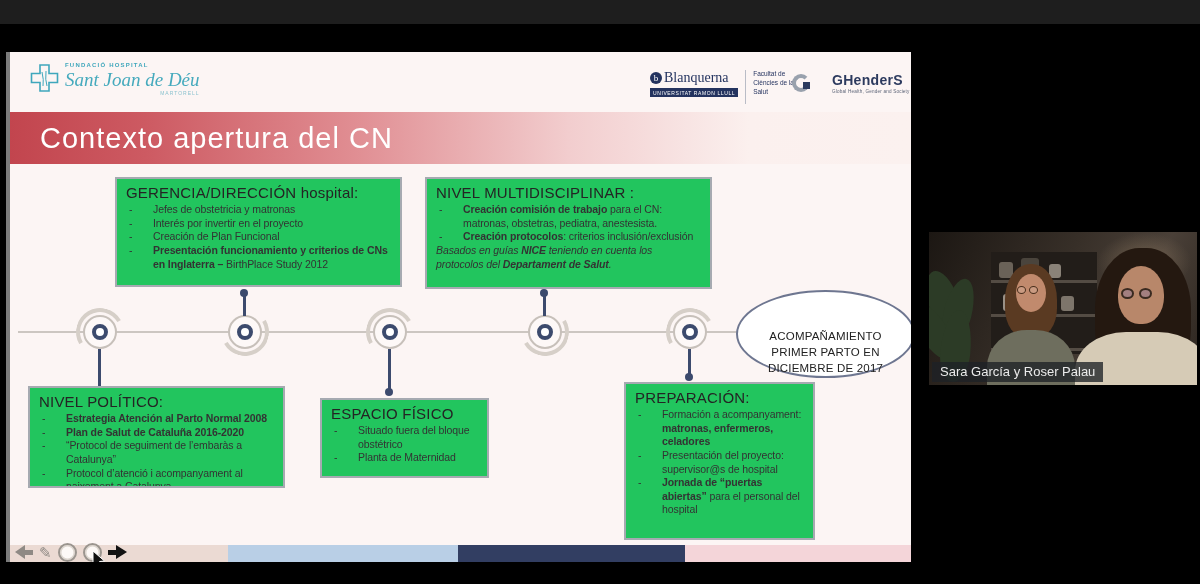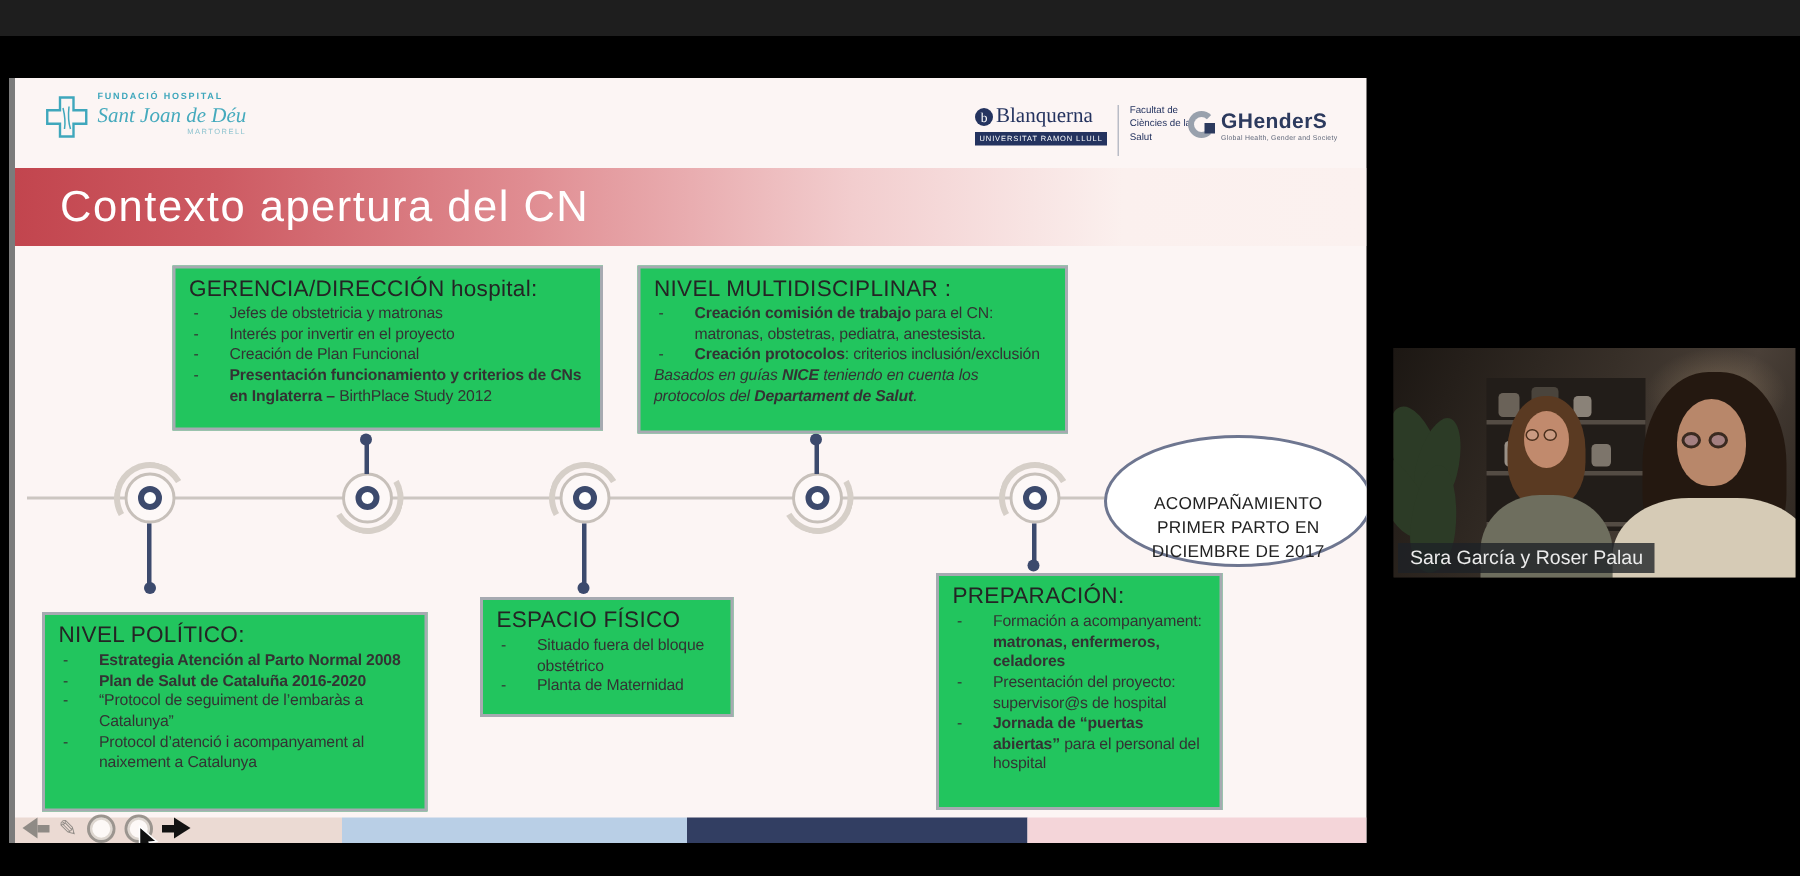--- a/index.html
+++ b/index.html
@@ -8,34 +8,34 @@
   .topbar{position:absolute;top:0;left:0;right:0;height:24px;background:#1e1e1e;}
   .slide-edge{position:absolute;left:6px;top:52px;width:4px;height:510px;background:#7b7b7b;}
 
   
   .share{position:absolute;left:10px;top:52px;width:901px;height:510px;background:#fcf5f4;overflow:hidden;}
 
   
   .hosp{position:absolute;left:20px;top:10px;display:flex;gap:5px;align-items:flex-start;}
   .hosp .htxt{display:flex;flex-direction:column;line-height:1.1;}
   .hosp .l1{font-size:6px;letter-spacing:1.2px;color:#3fa7bc;font-weight:bold;}
-  .hosp .scr{font-family:"Liberation Serif",serif;font-style:italic;font-size:14px;color:#45aabd;margin-top:1px;}
+  .hosp .scr{font-family:"Liberation Serif",serif;font-style:italic;font-size:19px;color:#45aabd;margin-top:1px;}
   .hosp .l3{font-size:5px;letter-spacing:1px;color:#8cc3cf;text-align:right;margin-top:1px;}
 
   .blanq{position:absolute;left:640px;top:18px;display:flex;align-items:flex-start;gap:7px;}
   .blanq .wordmark{display:flex;flex-direction:column;}
   .blanq .bn{font-family:"Liberation Serif",serif;font-size:14px;color:#24335f;display:flex;align-items:center;}
   .b-circ{display:inline-flex;width:12px;height:12px;border-radius:50%;background:#24335f;color:#fff;
           font-size:9px;align-items:center;justify-content:center;margin-right:2px;font-family:"Liberation Serif",serif;}
   .blanq .badge{margin-top:2px;background:#24335f;color:#fff;font-size:5px;letter-spacing:.6px;
                 padding:1.5px 3px;text-align:center;}
   .blanq .vdiv{width:1px;height:34px;background:#b9bcc6;}
   .blanq .fac{width:52px;font-size:6.5px;line-height:1.35;color:#24335f;}
 
-  .ghen{position:absolute;left:782px;top:20px;display:flex;gap:4px;align-items:flex-start;}
+  .ghen{position:absolute;left:782px;top:20px;display:flex;gap:22px;align-items:flex-start;}
   .gh-mark{width:18px;height:18px;border-radius:50%;border:4px solid #99a1ad;border-right-color:transparent;
            box-sizing:border-box;position:relative;margin-top:2px;}
   .gh-mark::after{content:"";position:absolute;right:-4px;top:4px;width:7px;height:7px;background:#2c3a5e;}
   .ghen .gtxt{display:flex;flex-direction:column;}
   .ghen .gn{font-size:14px;font-weight:bold;color:#2c3a5e;letter-spacing:.3px;}
   .ghen .gt{font-size:4.6px;color:#5d6578;margin-top:1px;letter-spacing:.2px;}
 
   
   .banner{position:absolute;left:0;top:60px;width:100%;height:52px;display:flex;align-items:center;
           background:linear-gradient(90deg,#c2454e 0%,#cd5a62 15%,#e08d92 38%,#f2cdce 62%,#fbf0ee 82%,#fbf1ef 100%);}
@@ -45,21 +45,21 @@
   .box{position:absolute;background:#22c55e;border:2px solid #a6aab1;box-sizing:border-box;
        padding:5px 9px;overflow:hidden;}
   .box-title{font-size:15px;color:#242424;margin-bottom:2px;letter-spacing:.2px;}
   .bullet{display:flex;font-size:10.5px;line-height:1.3;color:#333;letter-spacing:-0.1px;}
   .bullet .marker{flex:none;width:24px;padding-left:3px;}
   .bullet.nomark .marker{width:0;padding:0;}
   .bullet .b{font-weight:bold;}
   .bullet .i{font-style:italic;}
   #box-gerencia{left:105px;top:125px;width:287px;height:110px;}
   #box-multi{left:415px;top:125px;width:287px;height:112px;}
-  #box-politico{left:18px;top:356px;width:257px;height:133px;}
+  #box-politico{left:18px;top:334px;width:257px;height:102px;}
   #box-espacio{left:310px;top:346px;width:169px;height:80px;}
   #box-preparacion{left:570px;top:330px;width:191px;height:158px;margin-left:44px;}
 
   
   .tl-line{position:absolute;left:8px;top:279px;width:722px;height:2px;background:#ccc6c1;}
   .station{position:absolute;top:263px;width:34px;height:34px;}
   .station .arc{position:absolute;left:-7px;top:-7px;width:48px;height:48px;border-radius:50%;
                 border:4px solid transparent;border-top-color:#d6cfc8;border-left-color:#d6cfc8;box-sizing:border-box;}
   .station.odd .arc{transform:rotate(15deg);}
   .station.even .arc{transform:rotate(195deg);}

